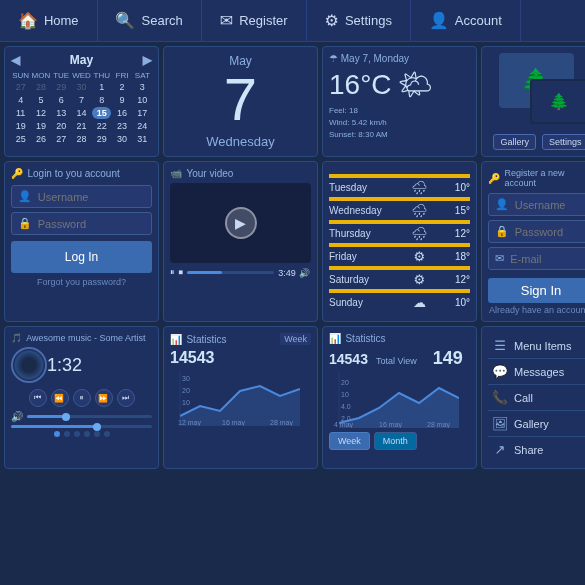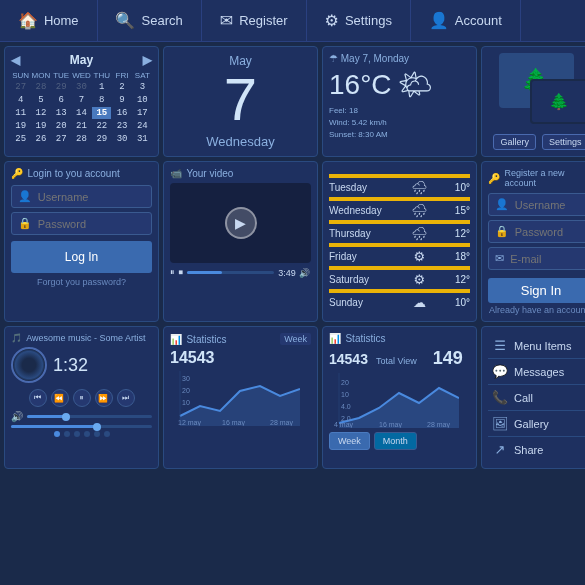--- a/index.html
+++ b/index.html
@@ -67,25 +67,25 @@
     }
     .cal-arrow { cursor: pointer; color: #8aafdf; }
     .cal-grid {
       display: grid;
       grid-template-columns: repeat(7, 1fr);
       gap: 1px;
       font-size: 9px;
       text-align: center;
     }
     .cal-day-header { color: #8aafdf; font-size: 8px; }
-    .cal-day { padding: 1px 0; color: #c8d8f0; cursor: pointer; border-radius: 2px; font-family: Liberation Mono, monospace; }
+    .cal-day { padding: 1px 0; color: #c8d8f0; cursor: pointer; border-radius: 2px; }
     .cal-day.today {
       background: #4a7abf;
       color: white;
-      border-radius: 0;
+      border-radius: 6px;
       font-weight: bold;
     }
     .cal-day.other-month { color: #506080; }
 
     
     .date-widget {
       grid-column: 2;
       grid-row: 1;
       display: flex;
       flex-direction: column;
@@ -244,21 +244,20 @@
       background: radial-gradient(circle, #1a2a4a 30%, #2a4a80 60%, #1a2a4a 70%);
       border-radius: 50%;
       border: 2px solid #4a6aaf;
       display: flex;
       align-items: center;
       justify-content: center;
       font-size: 8px;
     }
     .music-info {
       display: flex;
-      gap: 6px;
       align-items: center;
       margin-bottom: 6px;
     }
     .music-time { font-size: 18px; color: #d0e4f8; }
     .music-controls {
       display: flex;
       gap: 4px;
       justify-content: center;
       margin-bottom: 4px;
     }

